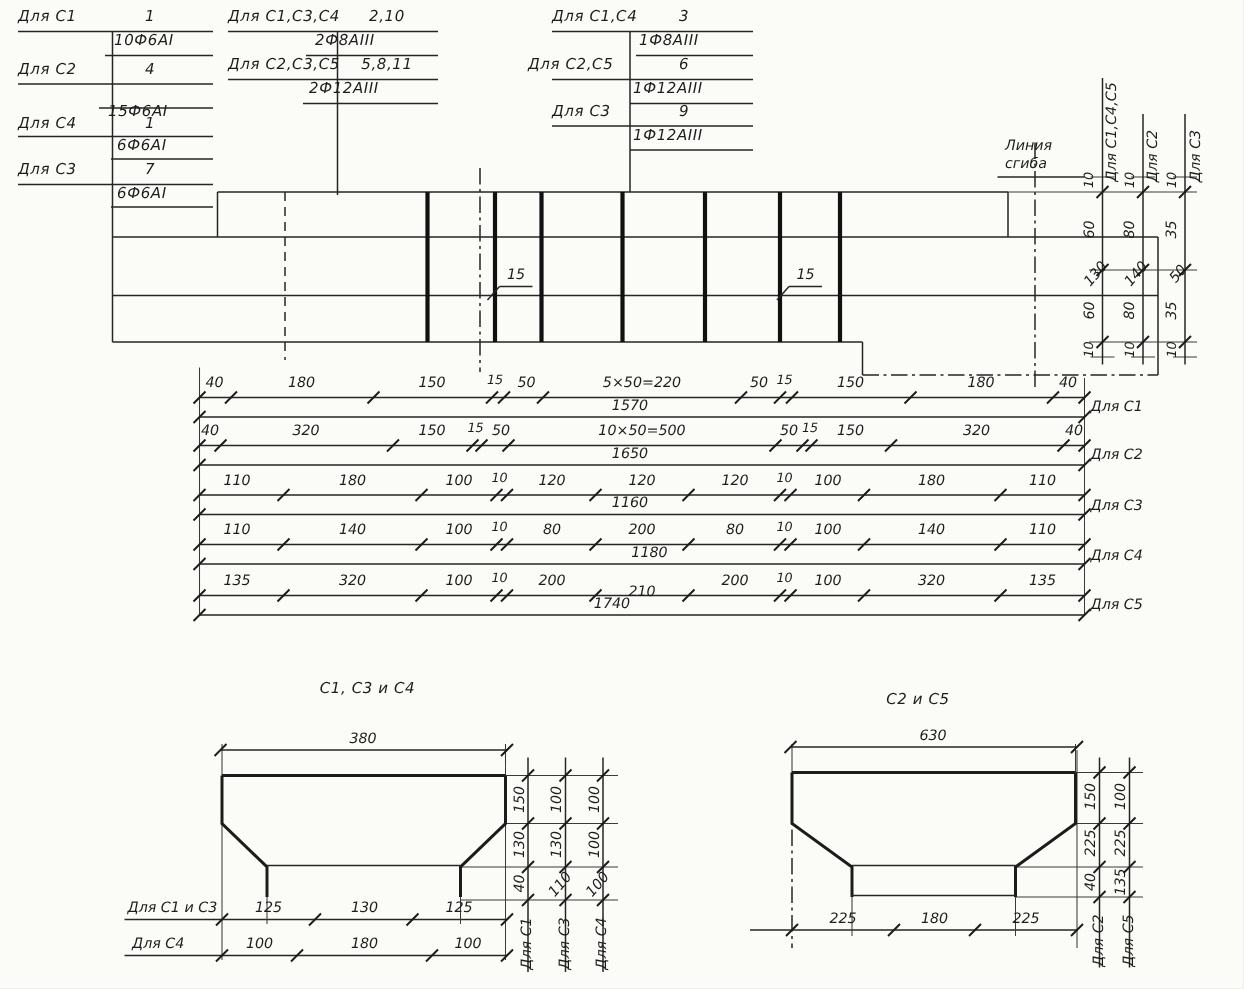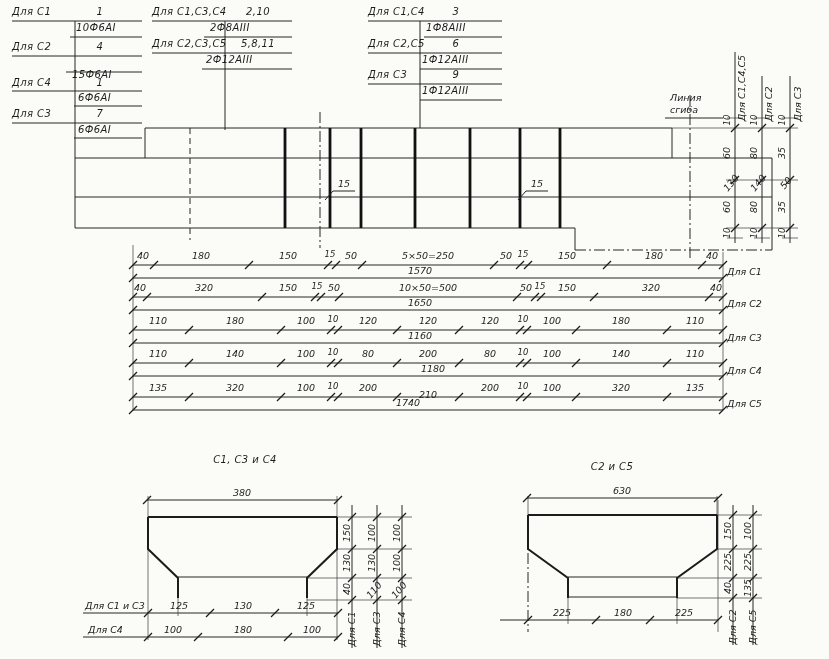--- a/index.html
+++ b/index.html
@@ -83,39 +83,39 @@
 <span class="t b" style="left:152px;top:7px">Для С1,С3,С4</span>
 <span class="t b c" style="left:258px;top:7px">2,10</span>
 <span class="t b" style="left:210px;top:23px">2Ф8АIII</span>
 <span class="t b" style="left:152px;top:39px">Для С2,С3,С5</span>
 <span class="t b c" style="left:258px;top:39px">5,8,11</span>
 <span class="t b" style="left:206px;top:55px">2Ф12АIII</span>
 
 <span class="t b" style="left:368px;top:7px">Для С1,С4</span>
 <span class="t b c" style="left:456px;top:7px">3</span>
 <span class="t b" style="left:426px;top:23px">1Ф8АIII</span>
-<span class="t b" style="left:368px;top:39px">Для С2,С5</span>
+<span class="t b" style="left:352px;top:39px">Для С2,С5</span>
 <span class="t b c" style="left:456px;top:39px">6</span>
 <span class="t b" style="left:422px;top:55px">1Ф12АIII</span>
 <span class="t b" style="left:368px;top:70px">Для С3</span>
 <span class="t b c" style="left:456px;top:70px">9</span>
 <span class="t b" style="left:422px;top:86px">1Ф12АIII</span>
 
 <span class="t" style="left:670px;top:93px">Линия</span>
 <span class="t" style="left:670px;top:105px">сгиба</span>
 
 <span class="t c" style="left:344px;top:179px">15</span>
 <span class="t c" style="left:537px;top:179px">15</span>
 
 <span class="t c" style="left:143px;top:251px">40</span>
 <span class="t c" style="left:201px;top:251px">180</span>
 <span class="t c" style="left:288px;top:251px">150</span>
 <span class="t c s" style="left:330px;top:250px">15</span>
 <span class="t c" style="left:351px;top:251px">50</span>
-<span class="t c" style="left:428px;top:251px">5×50=250</span>
+<span class="t c" style="left:428px;top:251px">5×50=220</span>
 <span class="t c" style="left:506px;top:251px">50</span>
 <span class="t c s" style="left:523px;top:250px">15</span>
 <span class="t c" style="left:567px;top:251px">150</span>
 <span class="t c" style="left:654px;top:251px">180</span>
 <span class="t c" style="left:712px;top:251px">40</span>
 <span class="t c" style="left:420px;top:266px">1570</span>
 <span class="t" style="left:727px;top:267px">Для С1</span>
 
 <span class="t c" style="left:140px;top:283px">40</span>
 <span class="t c" style="left:204px;top:283px">320</span>

